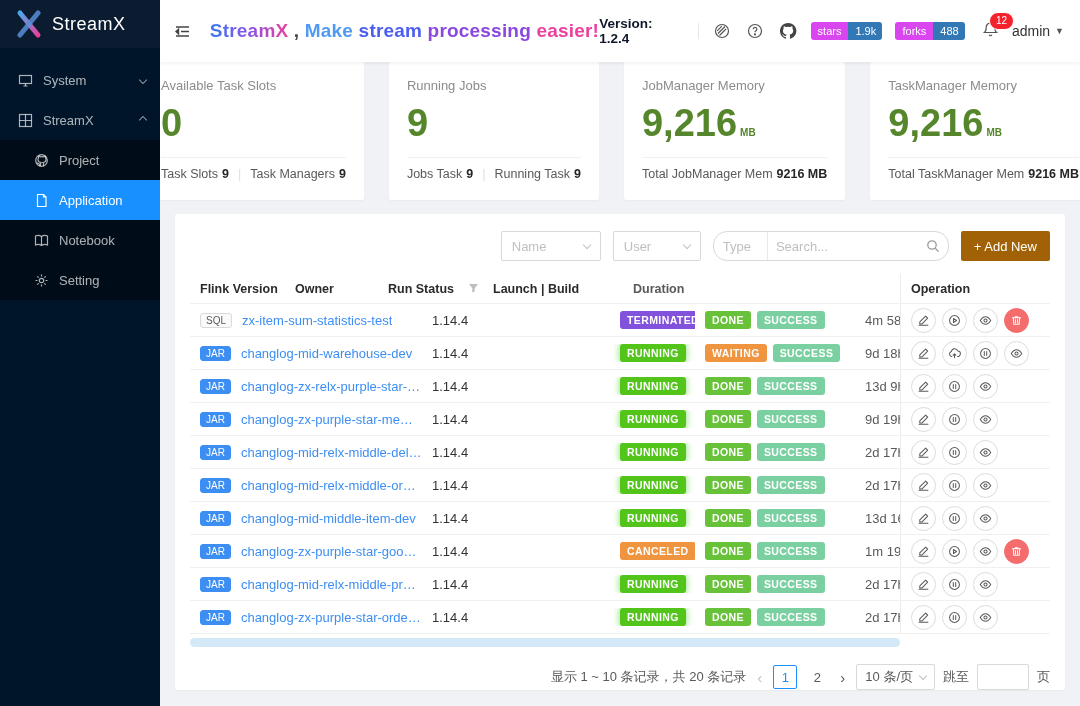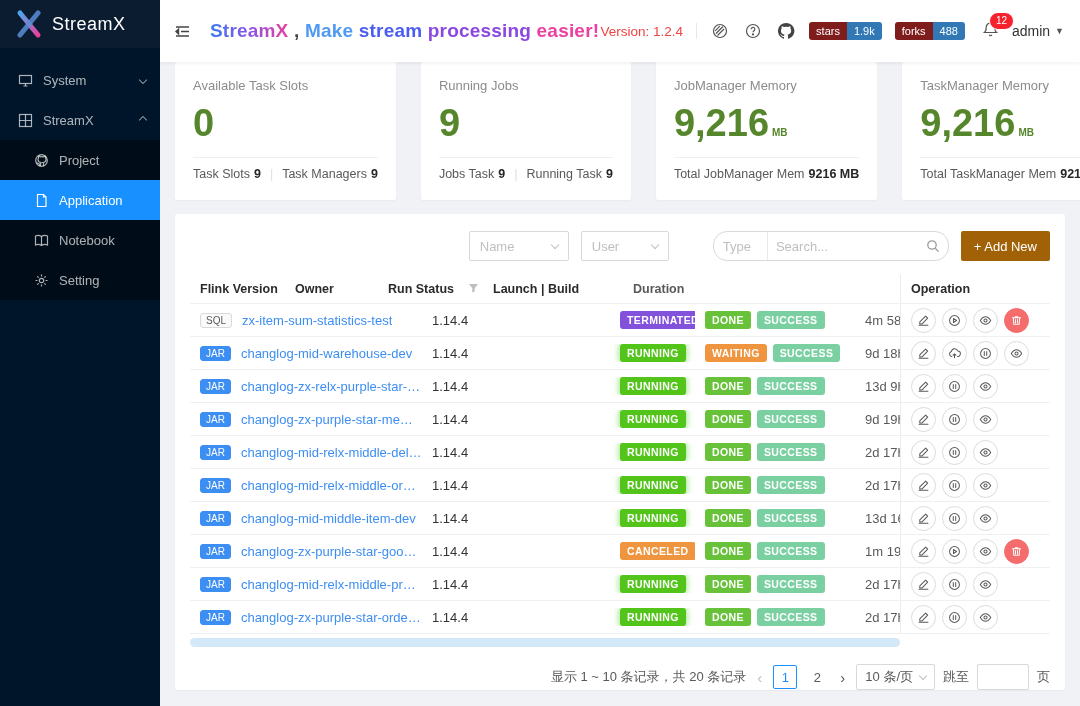--- a/index.html
+++ b/index.html
@@ -26,56 +26,56 @@
   .menu-item.active .mi-icon svg * { stroke:#fff; }
 
   
   .header { position:absolute; left:160px; top:0; width:920px; height:62px; background:#fff; display:flex; align-items:center; box-shadow:0 1px 4px rgba(0,21,41,.08); z-index:4; padding:0 16px 0 14px; }
   .fold-btn { width:22px; height:22px; margin-right:14px; cursor:pointer; display:flex; align-items:center; }
   .fold-btn svg { width:17px; height:17px; }
   .fold-btn svg path { stroke:#444; stroke-width:1.4; fill:#444; }
   .app-title { font-size:19px; font-weight:700; letter-spacing:.2px; white-space:nowrap; }
   .app-title .seg.grad { background:linear-gradient(90deg,#3a7bf0,#8a53e6,#e8419b); -webkit-background-clip:text; background-clip:text; color:transparent; }
   .header-right { margin-left:auto; display:flex; align-items:center; gap:13px; }
-  .version { color:#ef4444; font-size:13.5px; }
+  .version { color:#0f172a; font-size:13.5px;font-weight:bold; }
   .vdivider { width:1px; height:16px; background:#e8e8e8; }
   .h-icon { width:20px; height:20px; display:flex; align-items:center; justify-content:center; cursor:pointer; }
   .h-icon svg { width:18px; height:18px; }
   .h-icon svg * { stroke:#555; fill:none; stroke-width:1.2; }
   .h-icon.gh svg path { fill:#444; stroke:none; }
   .gh-badge { display:flex; font-size:11px; color:#fff; border-radius:3px; overflow:hidden; cursor:pointer; }
-  .gh-badge .lbl { background:#7f1d1d; padding:3px 7px; }
+  .gh-badge .lbl { background:#d946ef; padding:3px 7px; }
   .gh-badge .val { background:#3178b5; padding:3px 7px; }
   .bell-wrap { position:relative; margin-left:4px; cursor:pointer; }
   .bell-wrap svg { width:17px; height:17px; }
   .bell-wrap svg * { stroke:#555; fill:none; stroke-width:1.2; }
   .notif-badge { position:absolute; top:-9px; left:7px; background:#f5222d; color:#fff; font-size:10px; line-height:1; padding:3px 6px; border-radius:9px; border:1px solid #fff; }
   .user { display:flex; align-items:center; gap:5px; font-size:14px; color:#333; cursor:pointer; }
   .user .caret { font-size:9px; color:#555; }
 
   
   .content { position:absolute; left:160px; top:48px; width:920px; height:658px; padding:14px 15px 0 15px; }
 
-  .stats { display:flex; gap:25px; }
+  .stats { display:flex; gap:25px;justify-content:center; }
   .stat-card { flex:1; background:#fff; border-radius:2px; box-shadow:0 1px 2px rgba(0,0,0,.04); padding:16px 18px 12px 18px; height:138px; }
   .stat-title { font-size:13px; color:#8c8c8c; }
   .stat-value { margin-top:10px; font-size:38px; font-weight:700; color:#55862b; line-height:1.1; }
   .stat-unit { font-size:10px; font-weight:700; margin-left:3px; }
   .stat-divider { border-top:1px solid #f0f0f0; margin-top:12px; }
   .stat-footer { margin-top:9px; font-size:12.5px; color:#595959; white-space:nowrap; }
   .stat-footer b { color:#262626; margin-left:4px; }
   .stat-footer .sep { color:#e0e0e0; margin:0 9px; }
 
   
   .table-card { position:relative; margin-top:14px; background:#fff; border-radius:2px; box-shadow:0 1px 2px rgba(0,0,0,.04); height:476px; padding:16px 15px 0 15px; }
   .filter-bar { display:flex; justify-content:flex-end; align-items:center; gap:12px; height:32px; }
   .select { display:flex; align-items:center; justify-content:space-between; border:1px solid #d9d9d9; border-radius:2px; height:30px; padding:0 10px; font-size:13px; color:#bfbfbf; cursor:pointer; background:#fff; }
   .select.team { width:100px; } .select.user { width:88px; }
   .select .chev { width:6px; height:6px; border-right:1.2px solid #bfbfbf; border-bottom:1.2px solid #bfbfbf; transform:rotate(45deg); margin-top:-3px; }
-  .search-group { display:flex; align-items:center; border:1px solid #d9d9d9; border-radius:14px; height:30px; width:236px; background:#fff;margin-left:32px; }
+  .search-group { display:flex; align-items:center; border:1px solid #d9d9d9; border-radius:14px; height:30px; width:236px; background:#fff; }
   .search-group .type { display:flex; align-items:center; gap:7px; padding:0 9px; font-size:13px; color:#bfbfbf; border-right:1px solid #e8e8e8; height:100%; cursor:pointer; }
   .search-group input { border:none; outline:none; flex:1; font-size:13px; padding:0 8px; color:#333; min-width:0; }
   .search-group input::placeholder { color:#bfbfbf; }
   .search-group .mag { margin-right:8px; cursor:pointer; display:flex; }
   .search-group .mag svg { width:14px; height:14px; }
   .search-group .mag svg * { stroke:#999; fill:none; stroke-width:1.3; }
   .add-btn { background:#a16207; color:#fff; border:none; border-radius:2px; height:30px; padding:0 13px; font-size:13px; cursor:pointer; }
 
   .tbl { position:relative; margin-top:12px; }
   .trow { position:relative; display:flex; align-items:center; height:33px; border-bottom:1px solid #f0f0f0; font-size:13px; }

